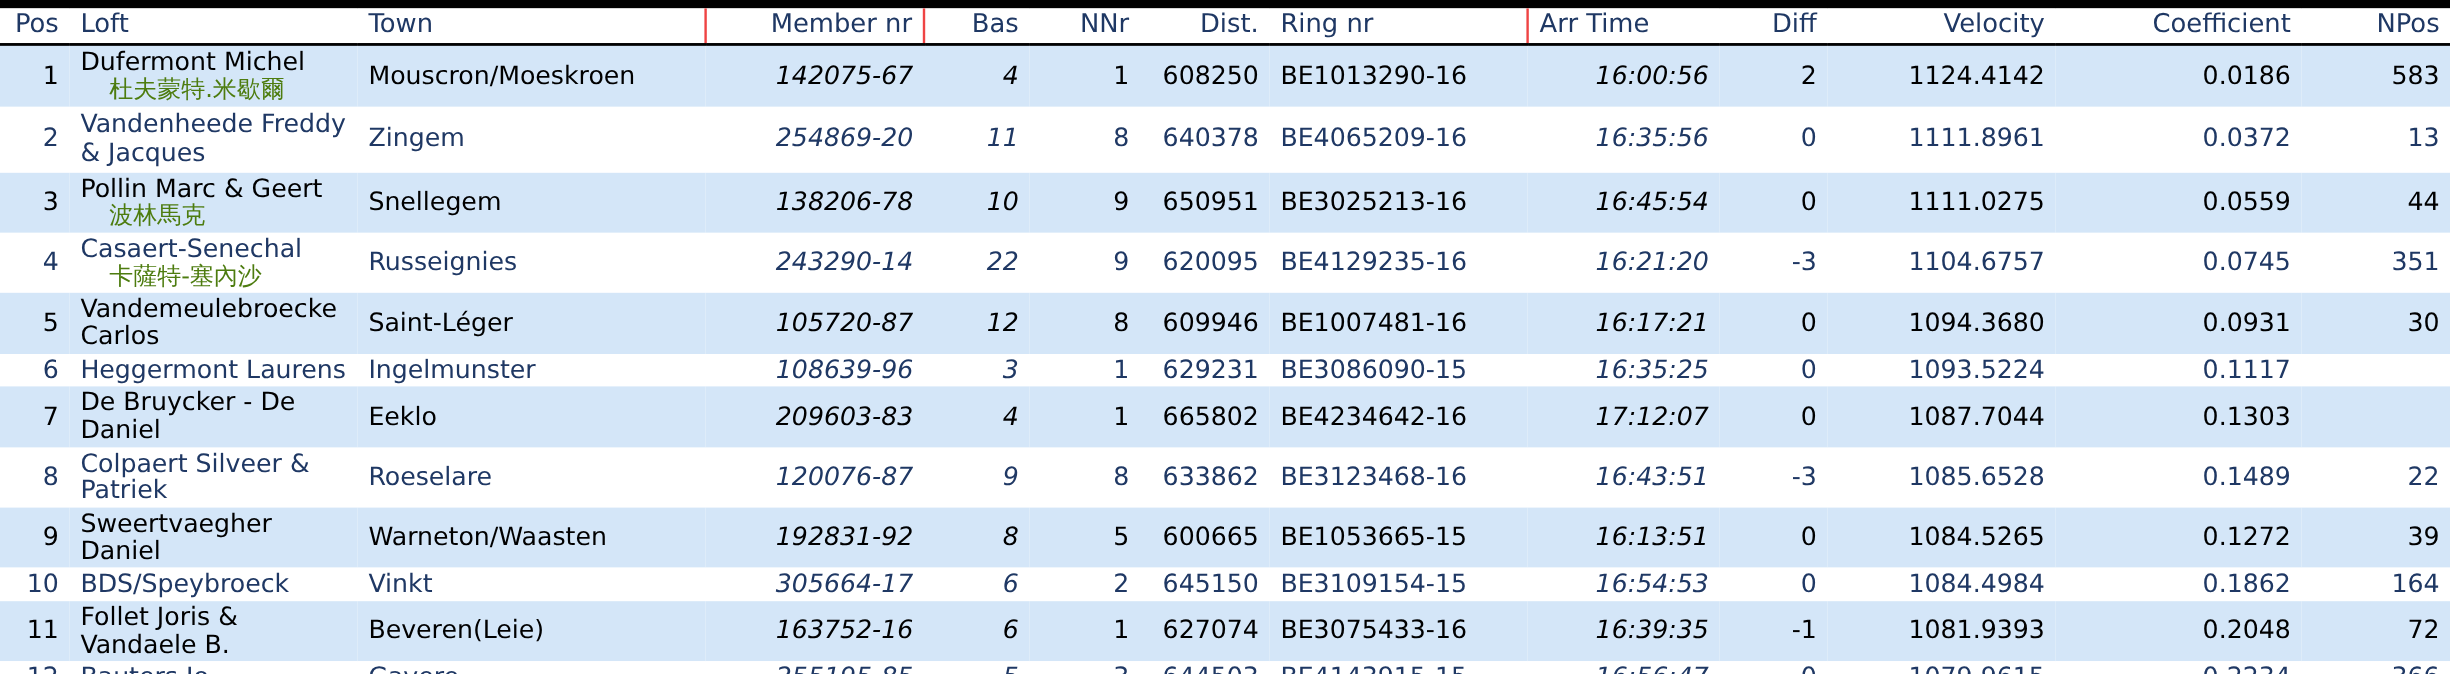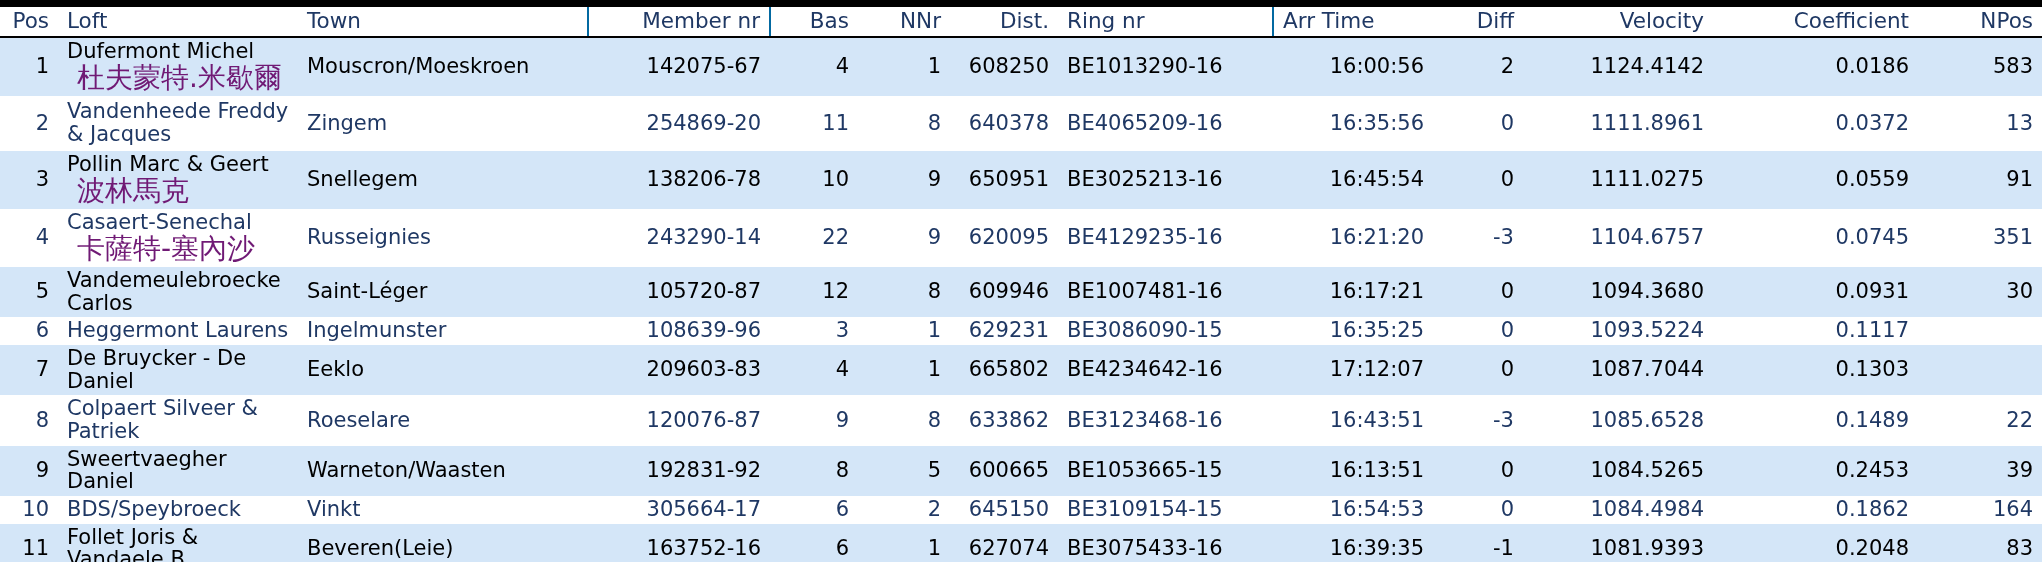--- a/index.html
+++ b/index.html
@@ -41,21 +41,21 @@
     color: #1f3864;
     font-weight: normal;
     font-size: 21.5px;
     padding: 2px 9px 4px 9px;
     background: #ffffff;
     border-bottom: 2.5px solid #000000;
     vertical-align: bottom;
     white-space: nowrap;
   }
   thead tr.head-labels th.vsep {
-    border-left: 2px solid #0369a1;
+    border-left: 2px solid #ef4444;
   }
 
   
   tbody td {
     padding: 2px 9px 3px 9px;
     vertical-align: middle;
     white-space: nowrap;
     overflow: visible;
   }
   tbody tr.odd  td { background: #d4e6f8; color: #000000; }
@@ -84,29 +84,29 @@
   col.c-coef  { width: 205px; }
   col.c-npos  { width: 124px; }
 
   
   .loft-wrap {
     position: relative;
     display: block;
   }
   .loft-latin { white-space: normal; }
   .cn {
-    color: #701a75;
-    font-size: 28px;
-    margin-left: 10px;
+    color: #4d7c0f;
+    font-size: 20px;
+    margin-left: 24px;
     white-space: nowrap;
   }
   .loft-two { white-space: normal; line-height: 1.12; }
 
   
-  td.vsep { border-left: 0; }
+  td.vsep { border-left: 0; font-style: italic; }
 </style>
 </head>
 <body>
 
 <div class="sheet">
   <table class="result">
     <colgroup>
       <col class="c-pos">
         <col class="c-loft">
         <col class="c-town">
@@ -184,21 +184,21 @@
           <td class="a-l">Snellegem</td>
           <td class="a-r vsep">138206-78</td>
           <td class="a-r vsep">10</td>
           <td class="a-r">9</td>
           <td class="a-r">650951</td>
           <td class="a-l">BE3025213-16</td>
           <td class="a-r vsep">16:45:54</td>
           <td class="a-r">0</td>
           <td class="a-r">1111.0275</td>
           <td class="a-r">0.0559</td>
-          <td class="a-r">91</td>
+          <td class="a-r">44</td>
         </tr>
         <tr class="even">
           <td class="a-r">4</td>
           <td class="a-l">
             <span class="loft-wrap"><span class="loft-latin">Casaert-Senechal</span><span class="cn">卡薩特-塞內沙</span></span>
           </td>
           <td class="a-l">Russeignies</td>
           <td class="a-r vsep">243290-14</td>
           <td class="a-r vsep">22</td>
           <td class="a-r">9</td>
@@ -285,21 +285,21 @@
           </td>
           <td class="a-l">Warneton/Waasten</td>
           <td class="a-r vsep">192831-92</td>
           <td class="a-r vsep">8</td>
           <td class="a-r">5</td>
           <td class="a-r">600665</td>
           <td class="a-l">BE1053665-15</td>
           <td class="a-r vsep">16:13:51</td>
           <td class="a-r">0</td>
           <td class="a-r">1084.5265</td>
-          <td class="a-r">0.2453</td>
+          <td class="a-r">0.1272</td>
           <td class="a-r">39</td>
         </tr>
         <tr class="even">
           <td class="a-r">10</td>
           <td class="a-l">
             <span class="loft-wrap"><span class="loft-latin">BDS/Speybroeck</span></span>
           </td>
           <td class="a-l">Vinkt</td>
           <td class="a-r vsep">305664-17</td>
           <td class="a-r vsep">6</td>
@@ -320,21 +320,21 @@
           <td class="a-l">Beveren(Leie)</td>
           <td class="a-r vsep">163752-16</td>
           <td class="a-r vsep">6</td>
           <td class="a-r">1</td>
           <td class="a-r">627074</td>
           <td class="a-l">BE3075433-16</td>
           <td class="a-r vsep">16:39:35</td>
           <td class="a-r">-1</td>
           <td class="a-r">1081.9393</td>
           <td class="a-r">0.2048</td>
-          <td class="a-r">83</td>
+          <td class="a-r">72</td>
         </tr>
         <tr class="even">
           <td class="a-r">12</td>
           <td class="a-l">
             <span class="loft-wrap"><span class="loft-latin">Bauters Jo</span></span>
           </td>
           <td class="a-l">Gavere</td>
           <td class="a-r vsep">255195-85</td>
           <td class="a-r vsep">5</td>
           <td class="a-r">3</td>

